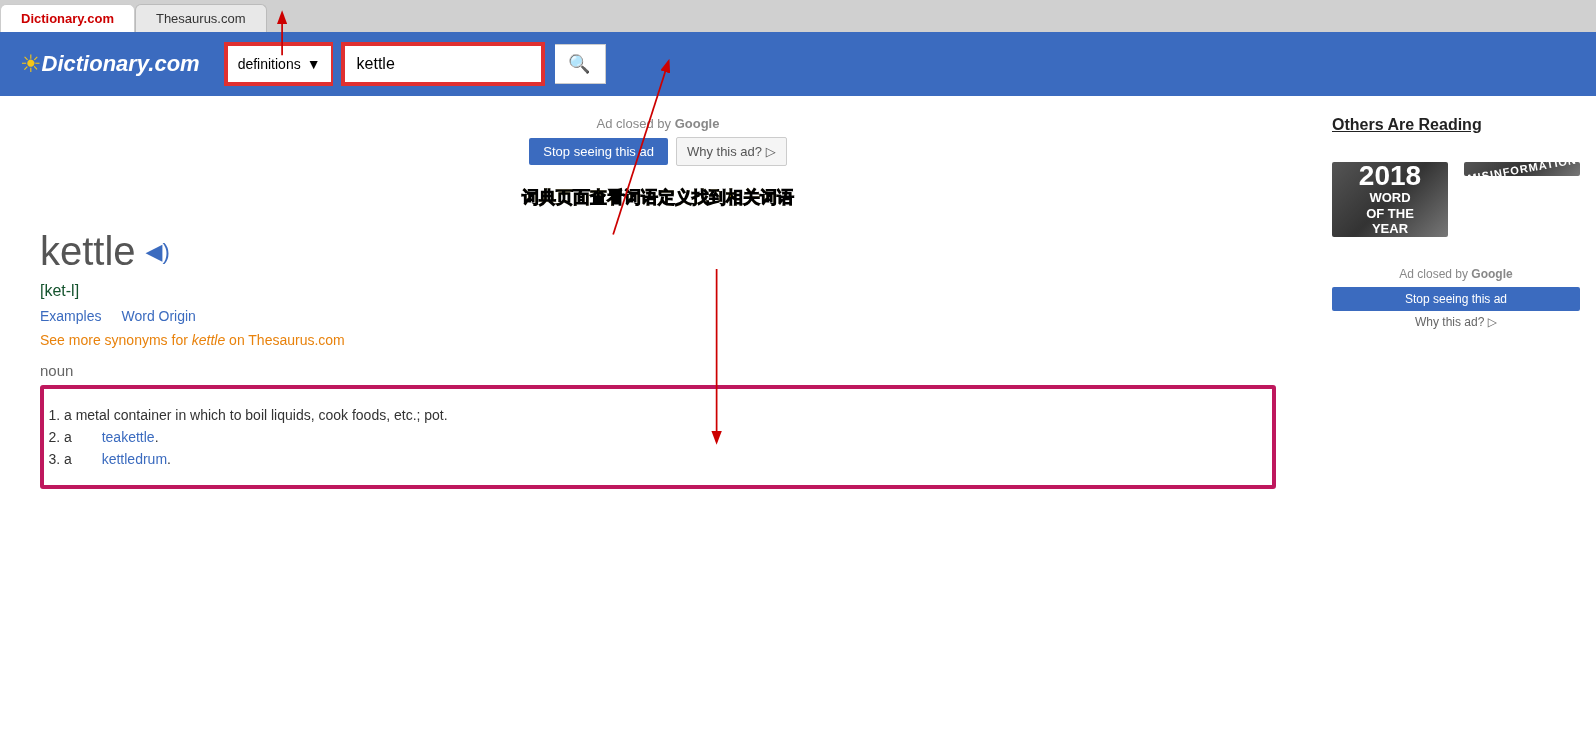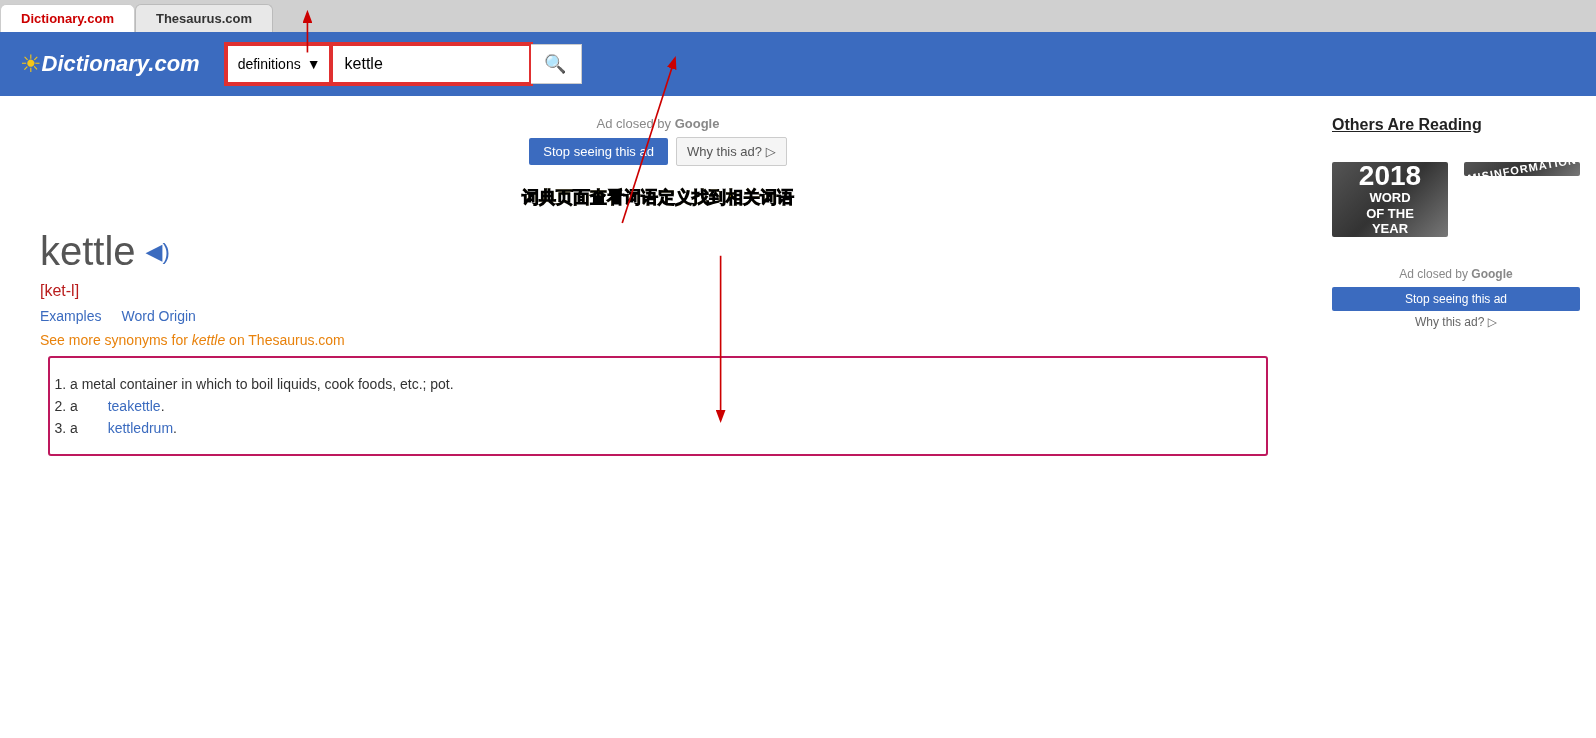--- a/index.html
+++ b/index.html
@@ -13,21 +13,20 @@
     }
     .browser-tab {
       padding: 6px 20px;
       font-size: 13px;
       cursor: pointer;
       border-radius: 6px 6px 0 0;
       border: 1px solid #bbb;
       border-bottom: none;
       background: #e8e8e8;
       color: #333;
-      font-weight: bold;
     }
     .browser-tab.active {
       background: #fff;
       color: #c00;
       font-weight: bold;
       border-color: #ccc;
     }
 
     
     .header-bar {
@@ -51,21 +50,21 @@
       align-items: center;
       gap: 6px;
     }
     .logo-sun {
       color: #f5c518;
       font-size: 24px;
     }
     .search-container {
       display: flex;
       align-items: flex-end;
-      gap: 0;
+      gap: 12px;
     }
     .search-type-select {
       border: 2px solid #e03030;
       border-right: none;
       background: #fff;
       padding: 8px 10px;
       font-size: 14px;
       cursor: pointer;
       display: flex;
       align-items: center;
@@ -155,21 +154,21 @@
       display: flex;
       align-items: center;
       gap: 10px;
     }
     .speaker-icon {
       color: #3b6bbf;
       font-size: 22px;
       cursor: pointer;
     }
     .pronunciation {
-      color: #b91c1c;
+      color: #14532d;
       font-size: 16px;
       margin: 8px 0;
     }
     .word-links {
       display: flex;
       gap: 20px;
       margin: 8px 0;
     }
     .word-link {
       color: #3b6bbf;
@@ -185,24 +184,24 @@
     .synonyms-line a {
       color: #e8820c;
       font-style: italic;
     }
     .pos-label {
       color: #666;
       font-size: 15px;
       margin: 14px 0 6px;
     }
     .definitions-list {
-      border: 2px solid #be185d;
+      border: 4px solid #be185d;
       border-radius: 3px;
       padding: 12px 20px;
-      margin: 8px;
+      margin: 0;
     }
     .definitions-list li {
       margin: 6px 0;
       font-size: 14px;
       color: #333;
     }
     .definitions-list a {
       color: #3b6bbf;
       text-decoration: none;
       padding-left: 26px;
@@ -383,20 +382,21 @@
           <span class="speaker-icon">◀)</span>
         </div>
         <div class="pronunciation">[ket-l]</div>
         <div class="word-links">
           <a class="word-link">Examples</a>
           <a class="word-link">Word Origin</a>
         </div>
         <div class="synonyms-line">
           <span>See more synonyms for </span><a>kettle</a><span> on Thesaurus.com</span>
         </div>
+        <div class="pos-label">noun</div>
         <ol class="definitions-list">
           <li>a metal container in which to boil liquids, cook foods, etc.; pot.</li>
           <li>a <a class="word-link">teakettle</a>.</li>
           <li>a <a class="word-link">kettledrum</a>.</li>
         </ol>
       </div>
 
     </div>
 
     <div class="sidebar">

